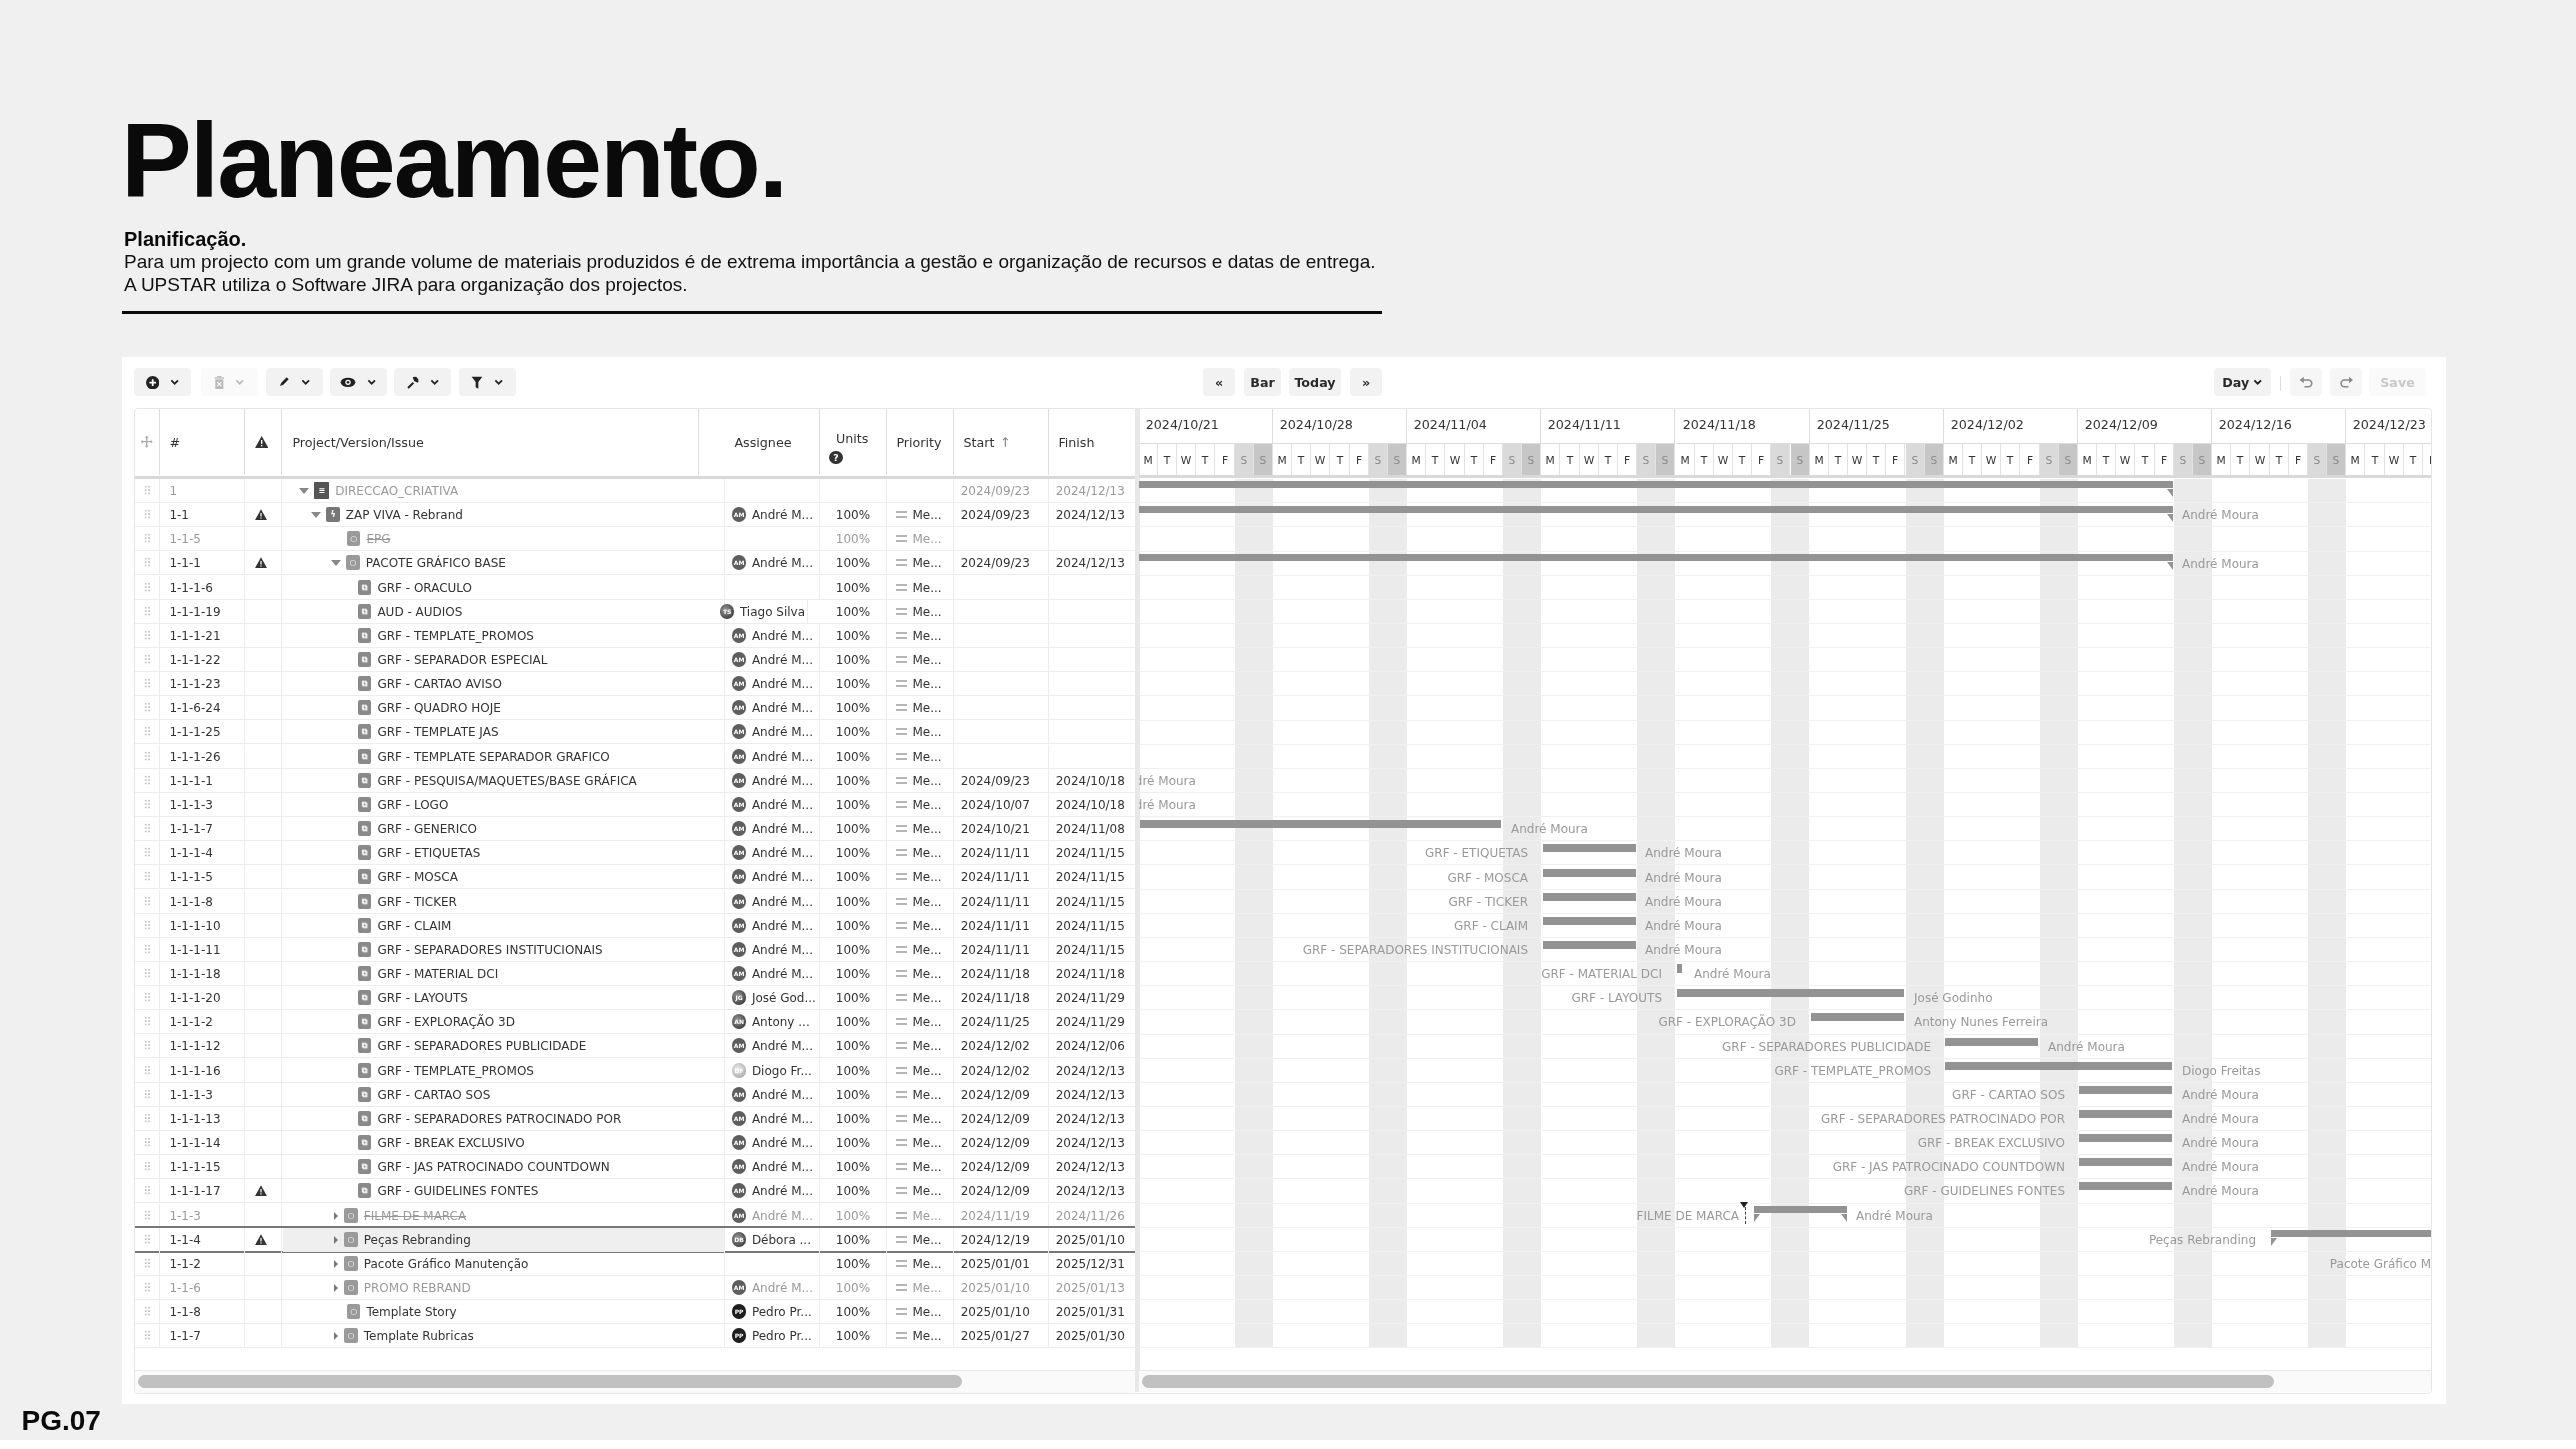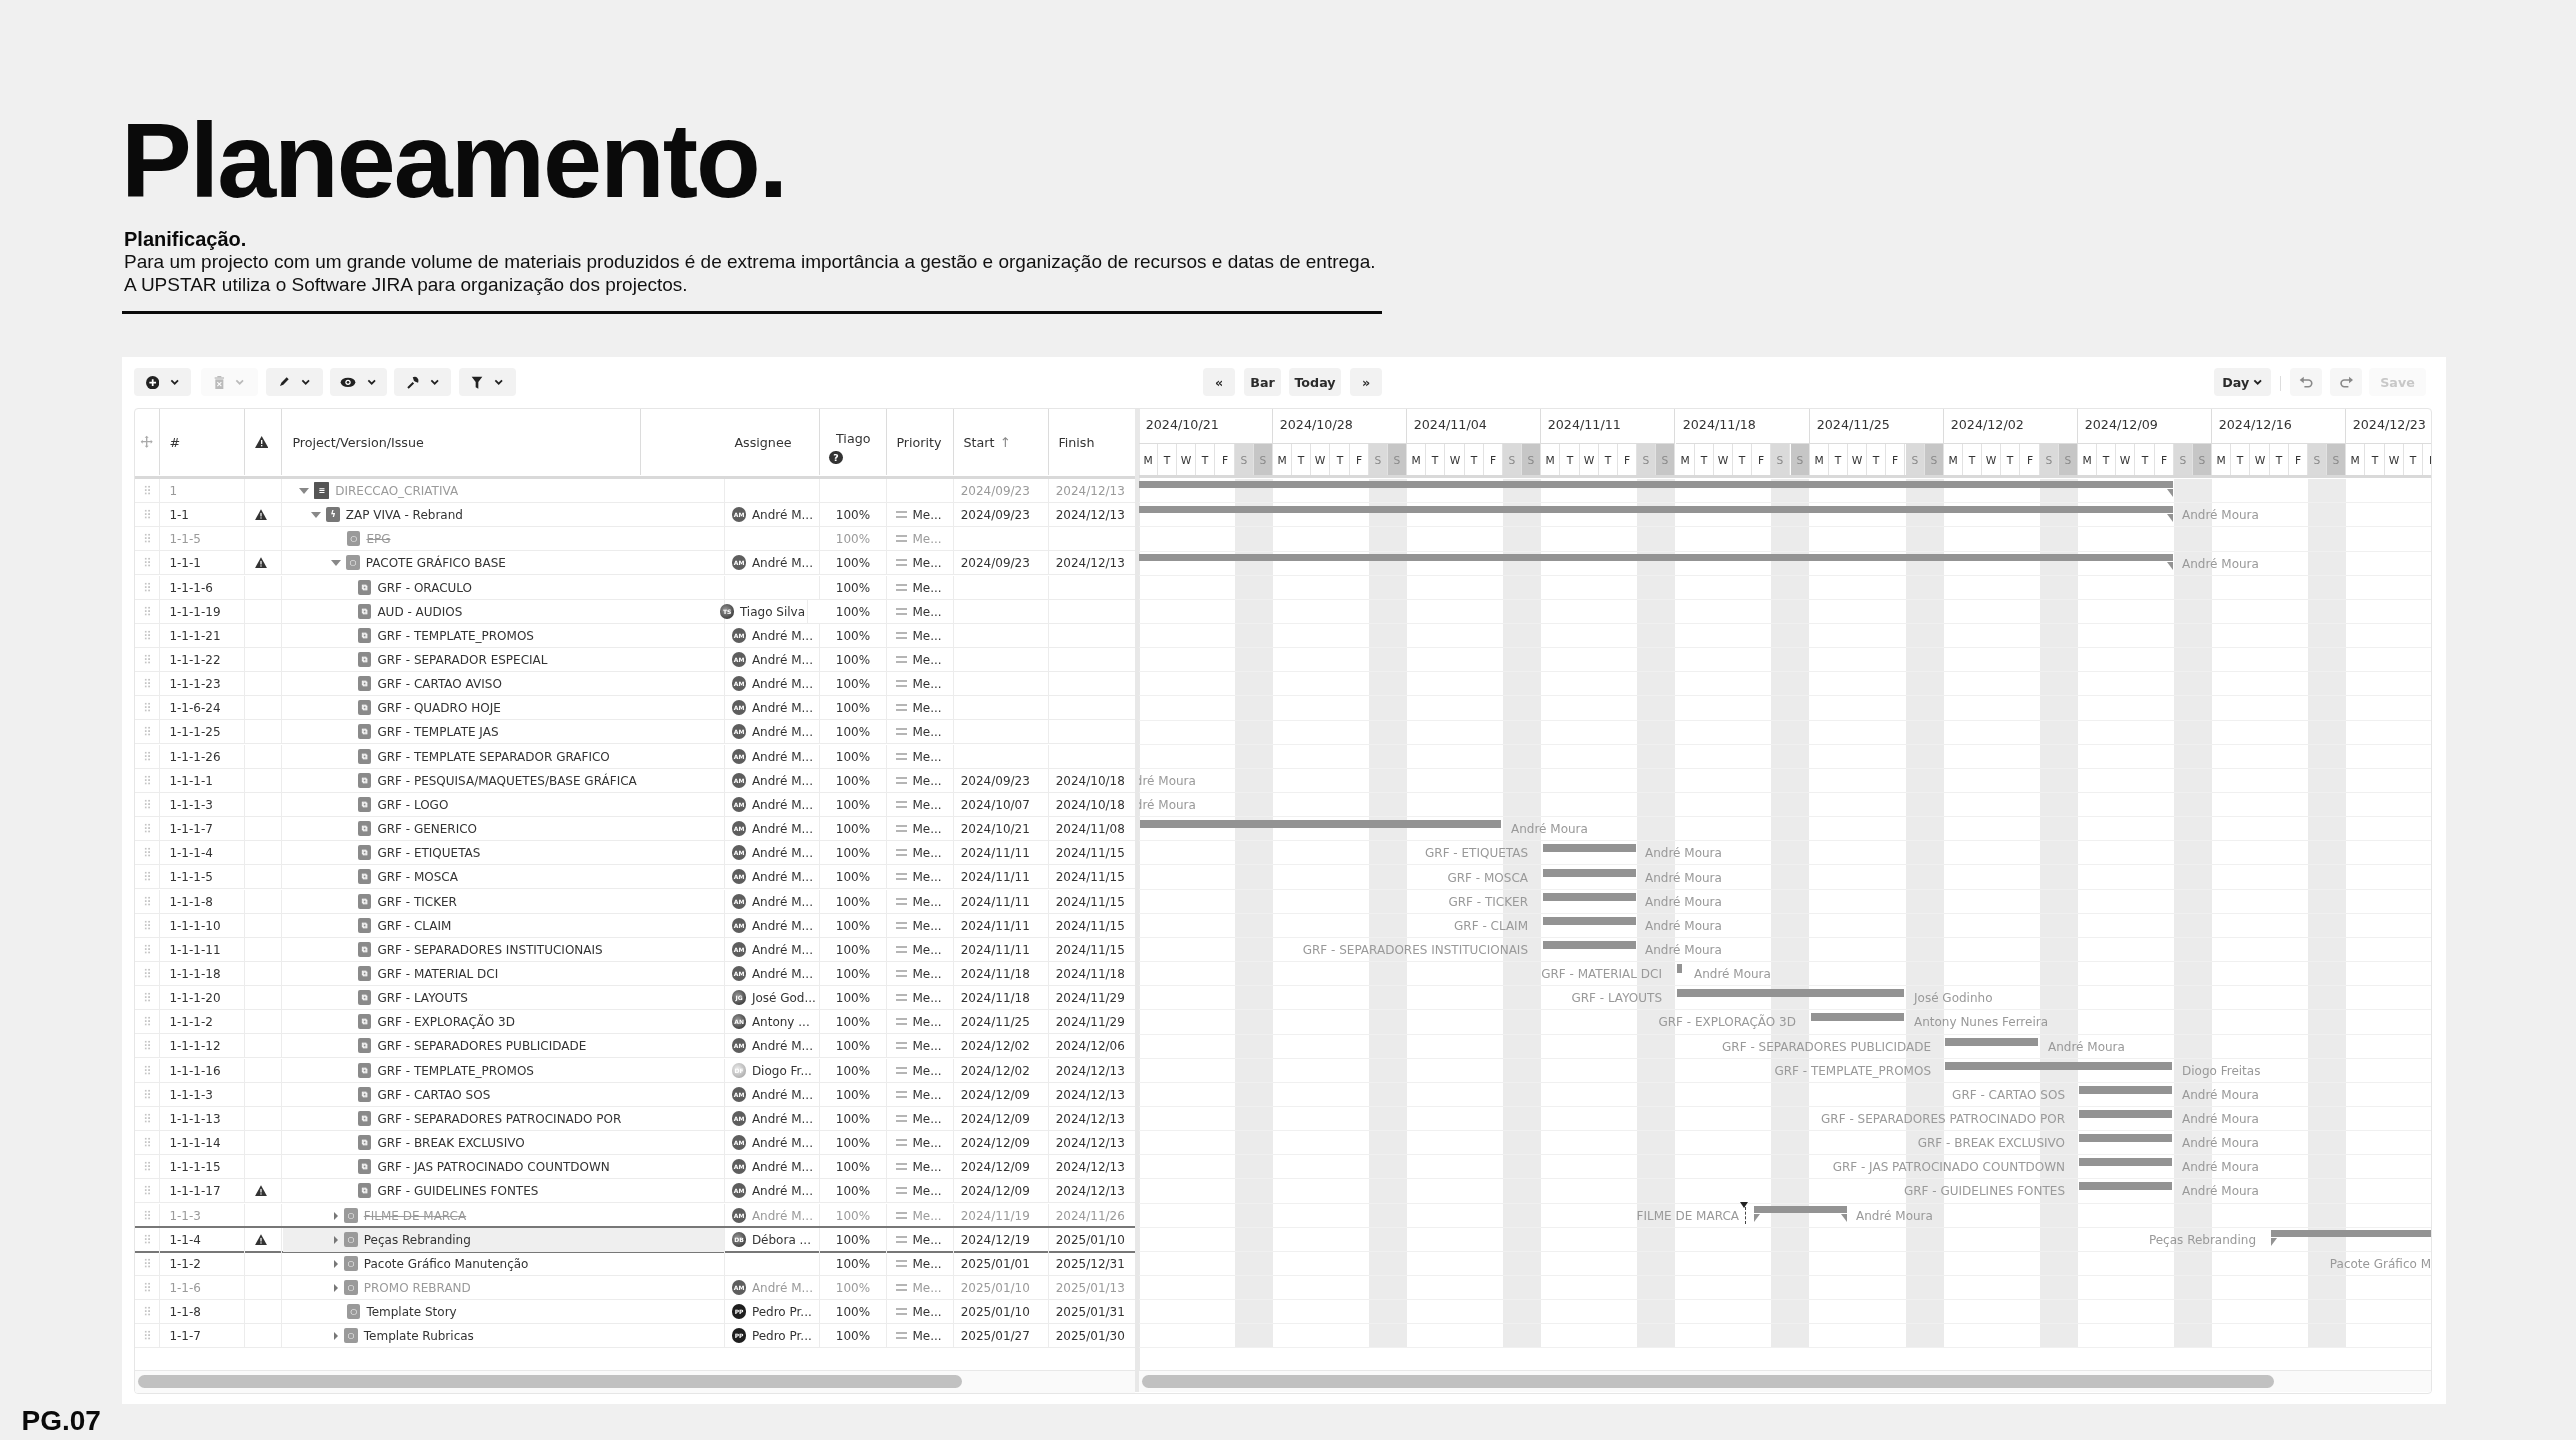--- a/index.html
+++ b/index.html
@@ -176,24 +176,24 @@
             </svg>
         </div>
         <div class="th" style="left:25px;width:85px;">#</div>
         <div class="th" style="left:109px;width:38px;padding-left:10.7px;">
           <svg width="13.4" height="12" viewBox="0 0 20 18">
               <path d="M10 0l10 18H0z" fill="#333"></path>
               <rect x="9" y="6" width="2" height="6" fill="#fff"></rect>
               <rect x="9" y="13.5" width="2" height="2" fill="#fff"></rect>
             </svg>
         </div>
-        <div class="th" style="left:148px;width:358px;">Project/Version/Issue</div>
+        <div class="th" style="left:148px;width:416px;">Project/Version/Issue</div>
         <div class="th" style="left:590px;width:95px;">Assignee</div>
         <div class="th" style="left:685px;width:67px;padding-left:16px;align-items:flex-start;padding-top:21.5px;">
-          <span>Tiago</span>
+          <span>Units</span>
           <span class="sub-q">?</span>
         </div>
         <div class="th" style="left:752px;width:67px;">Priority</div>
         <div class="th" style="left:819px;width:95px;gap:5.4px;">
           <span>Start</span>
           <span style="color:#888;font-size:13.4px;">↑</span>
         </div>
         <div class="th" style="left:914px;width:85px;border-right:none;">Finish</div>
       </div>
       <div class="tbody" id="tbody">

